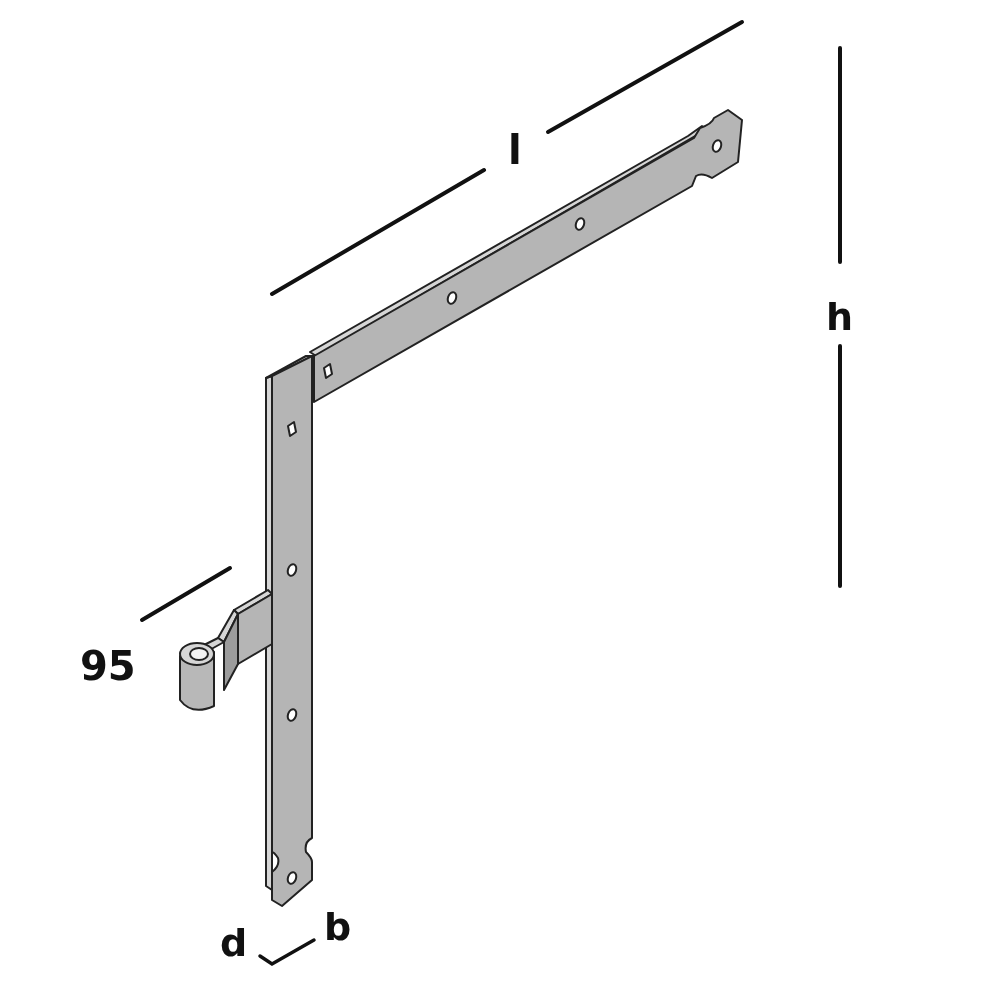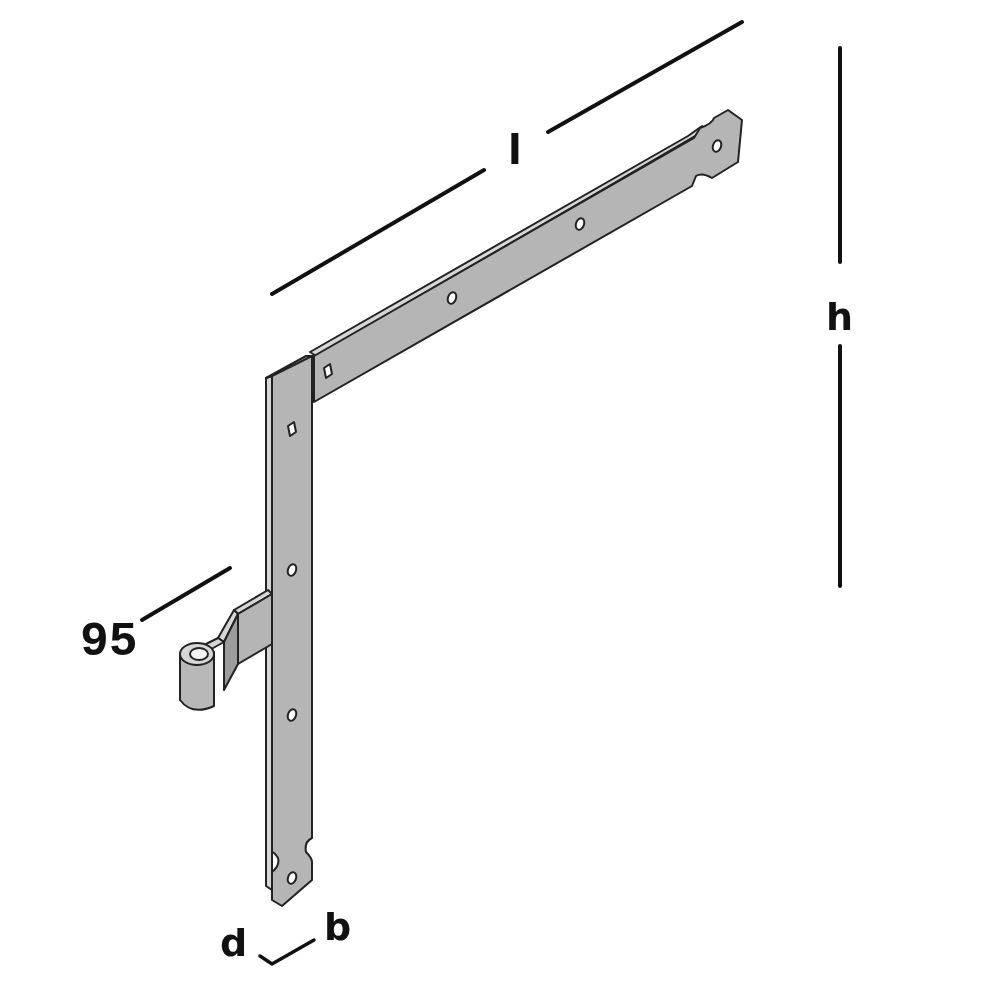--- a/index.html
+++ b/index.html
@@ -24,21 +24,21 @@
     .dim-label {
       position: absolute;
       font-family: "DejaVu Sans", sans-serif;
       font-weight: bold;
       color: #111111;
       line-height: 1;
       white-space: nowrap;
     }
     #label-l { left: 508px; top: 130px; font-size: 40px; }
     #label-h { left: 826px; top: 298px; font-size: 38px; }
-    #label-95 { left: 80px; top: 618px; font-size: 48px; font-family: Liberation Mono, monospace; }
+    #label-95 { left: 80px; top: 646px; font-size: 40px; }
     #label-d { left: 220px; top: 924px; font-size: 38px; }
     #label-b { left: 324px; top: 908px; font-size: 38px; }
   </style>
 </head>
 <body>
 
 <svg id="diagram" viewBox="0 0 1000 1000" xmlns="http://www.w3.org/2000/svg">
 
   <g stroke="#111" stroke-width="4" stroke-linecap="round">
     <line x1="272" y1="294" x2="484" y2="170"></line>

